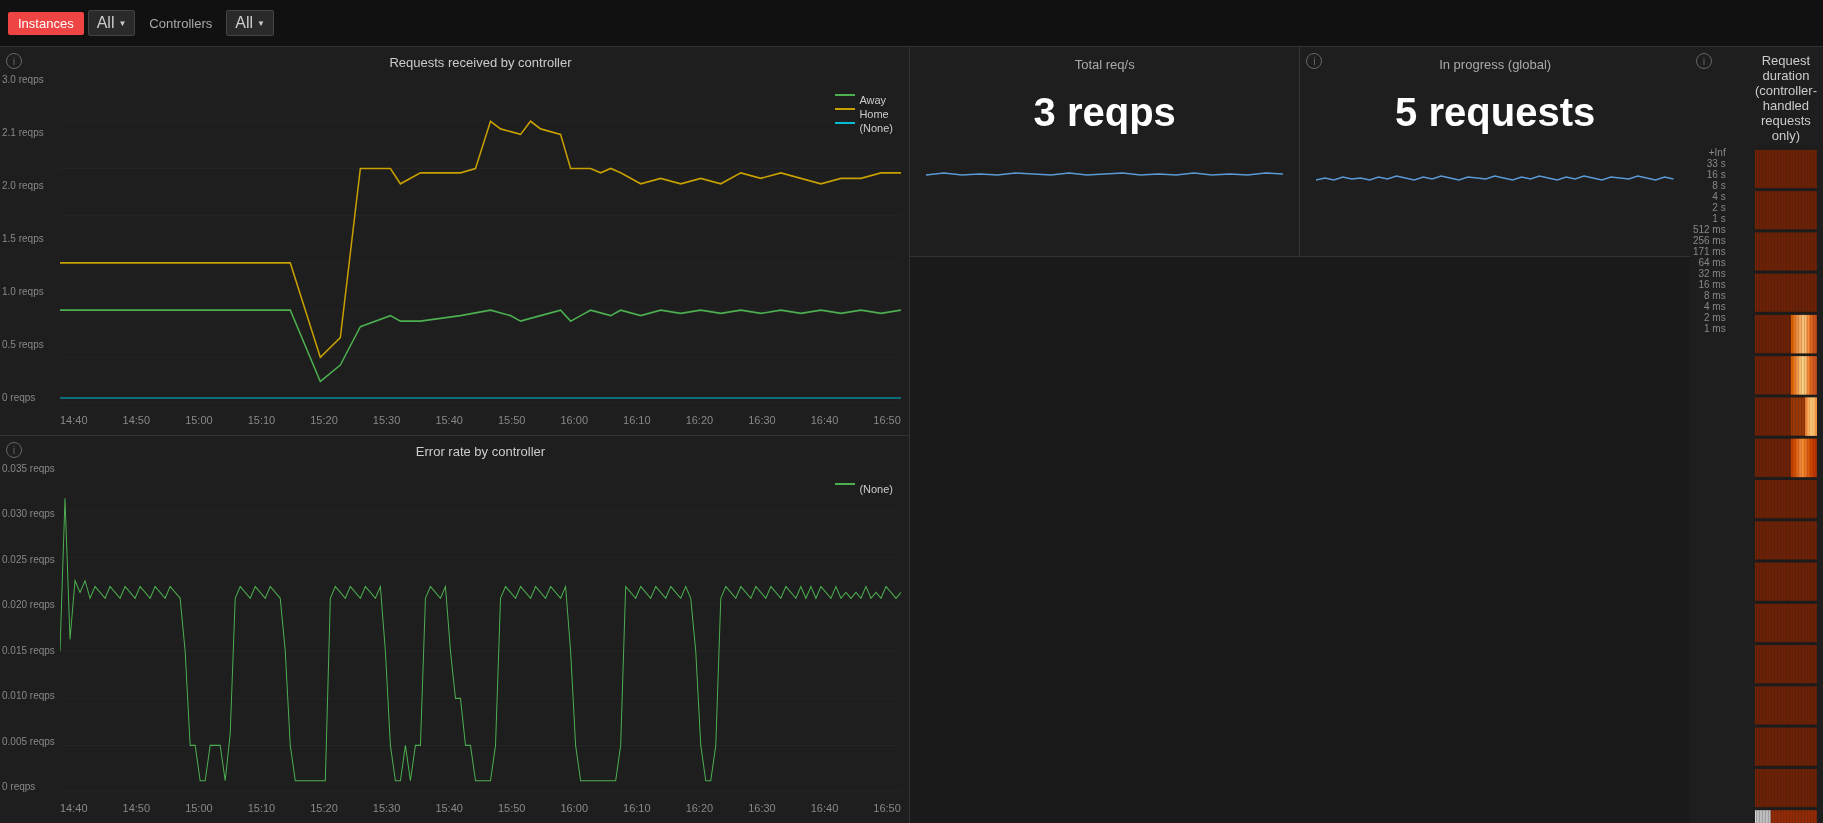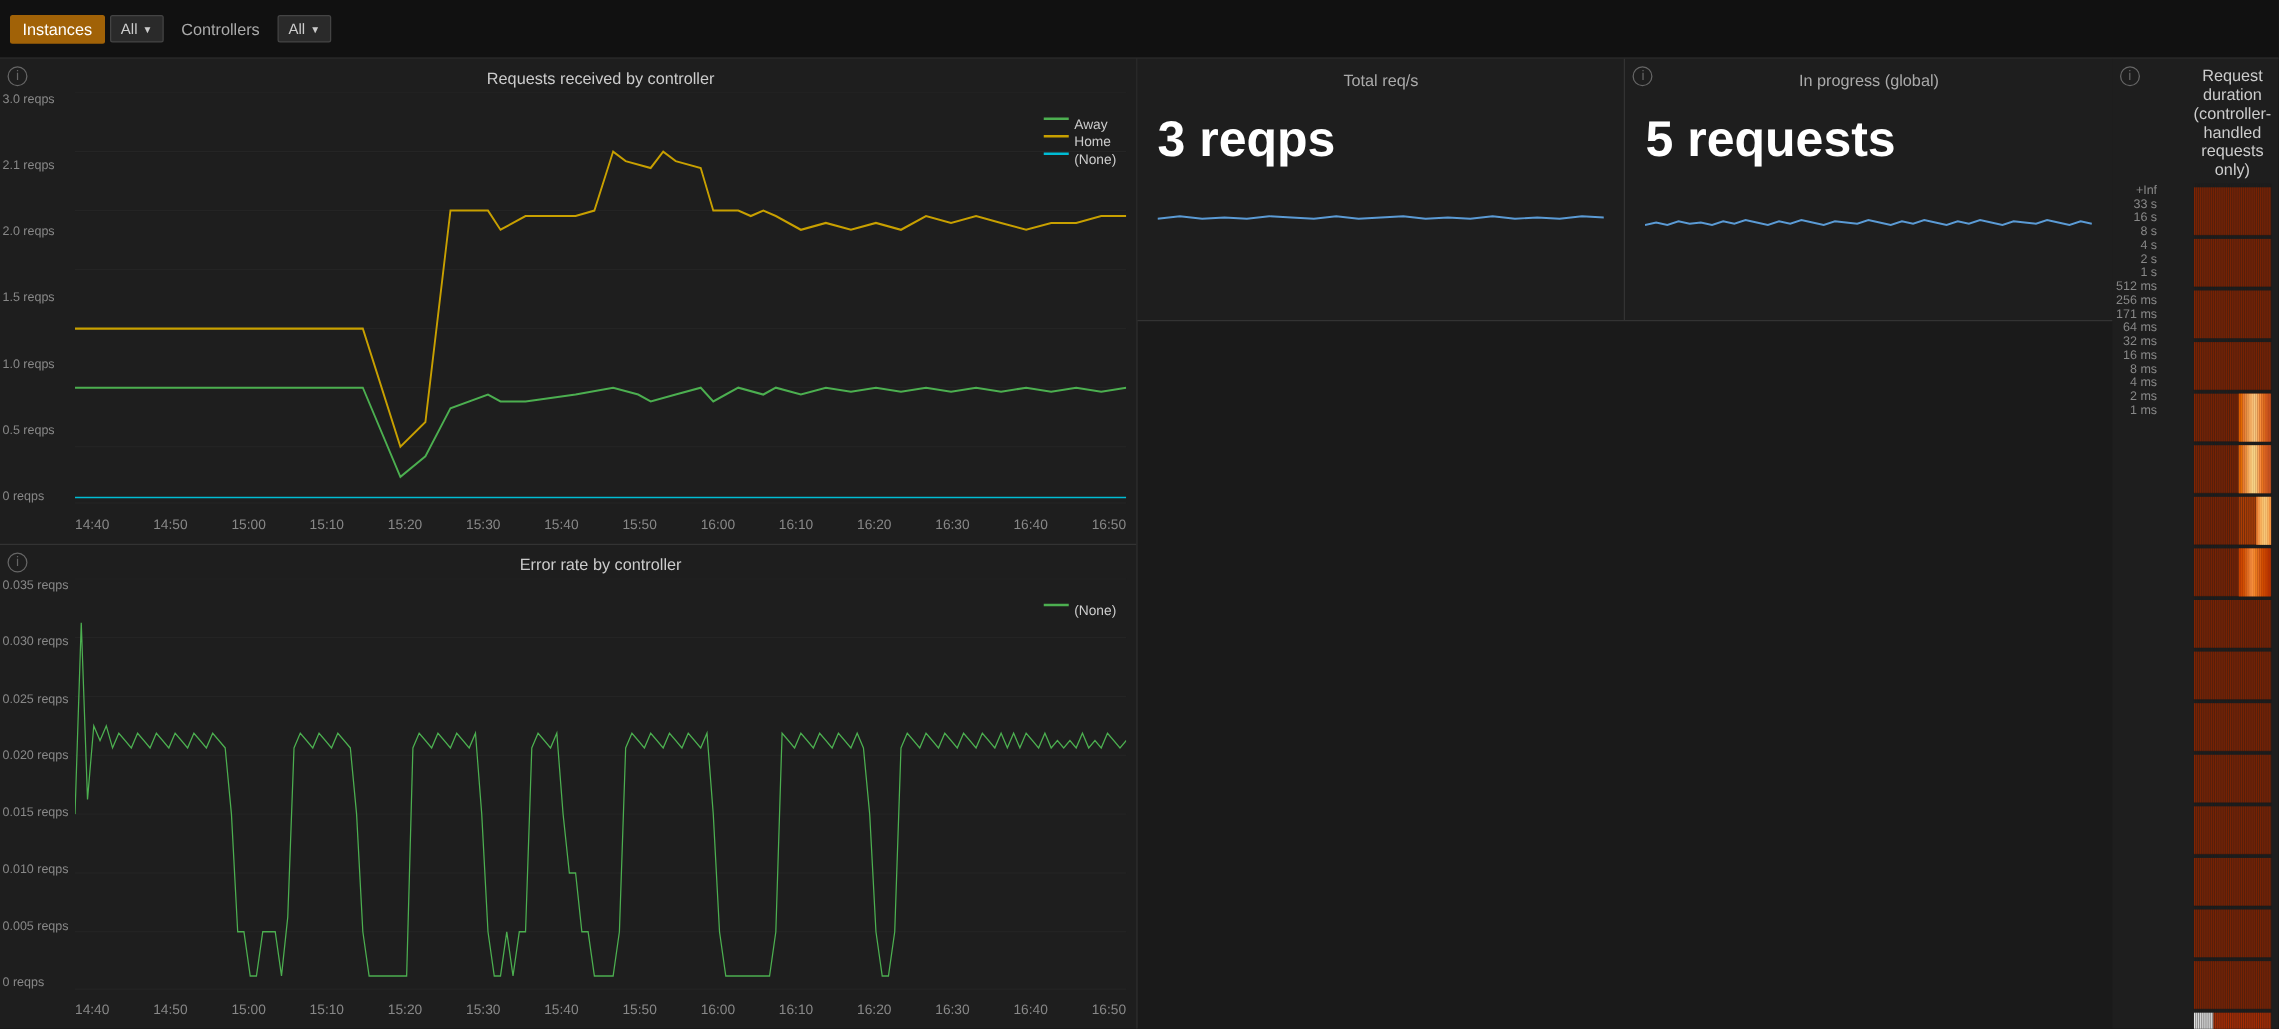--- a/index.html
+++ b/index.html
@@ -15,36 +15,36 @@
     .top-bar {
       background: #111;
       height: 47px;
       display: flex;
       align-items: center;
       padding: 0 8px;
       gap: 4px;
       border-bottom: 1px solid #333;
     }
     .tab-btn {
-      background: #a16207;
+      background: #ef4444;
       color: #fff;
       border: none;
       padding: 4px 10px;
       font-size: 13px;
       cursor: pointer;
       border-radius: 2px;
     }
     .tab-btn.inactive { background: transparent; color: #aaa; }
     .dropdown-btn {
       background: #2a2a2a;
       color: #ccc;
       border: 1px solid #444;
       padding: 3px 8px;
       cursor: pointer;
-      font-size: 12px;
+      font-size: 16px;
       border-radius: 2px;
       display: flex;
       align-items: center;
       gap: 4px;
     }
     .dropdown-btn::after { content: '▼'; font-size: 8px; }
     .main-content {
       display: flex;
       height: calc(823px - 47px);
     }
@@ -144,21 +144,21 @@
     .stat-title {
       color: #aaa;
       font-size: 13px;
       text-align: center;
       margin-bottom: 8px;
     }
     .stat-value {
       font-size: 40px;
       font-weight: bold;
       color: #fff;
-      text-align: left;
+      text-align: center;
       margin: 10px 0;
     }
     .stat-sparkline {
       flex: 1;
       min-height: 40px;
     }
     .heatmap-panel {
       flex: 1;
       background: #1e1e1e;
       padding: 6px 6px 6px 65px;

